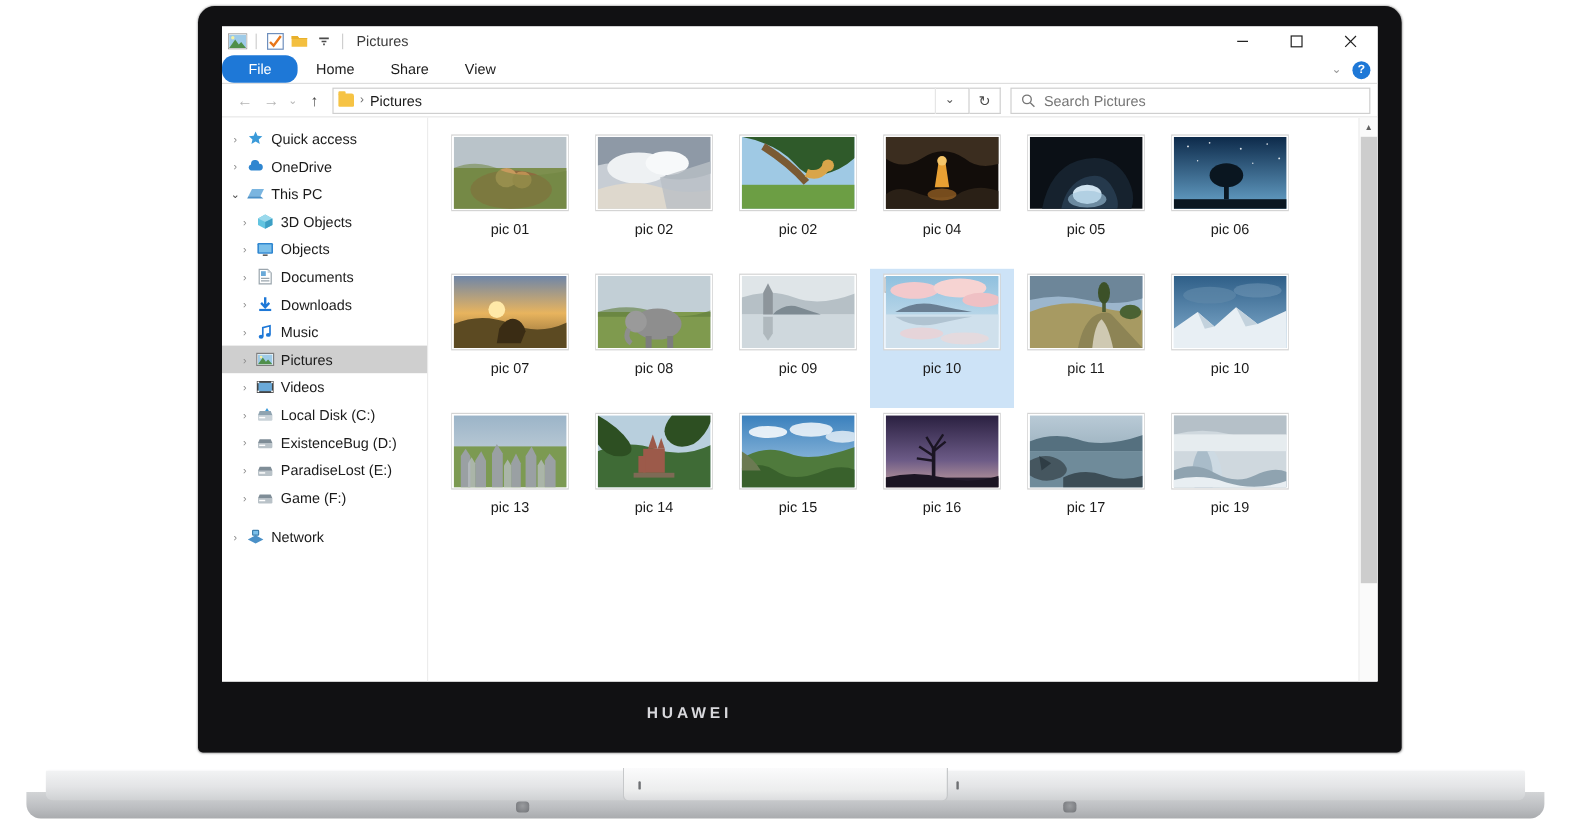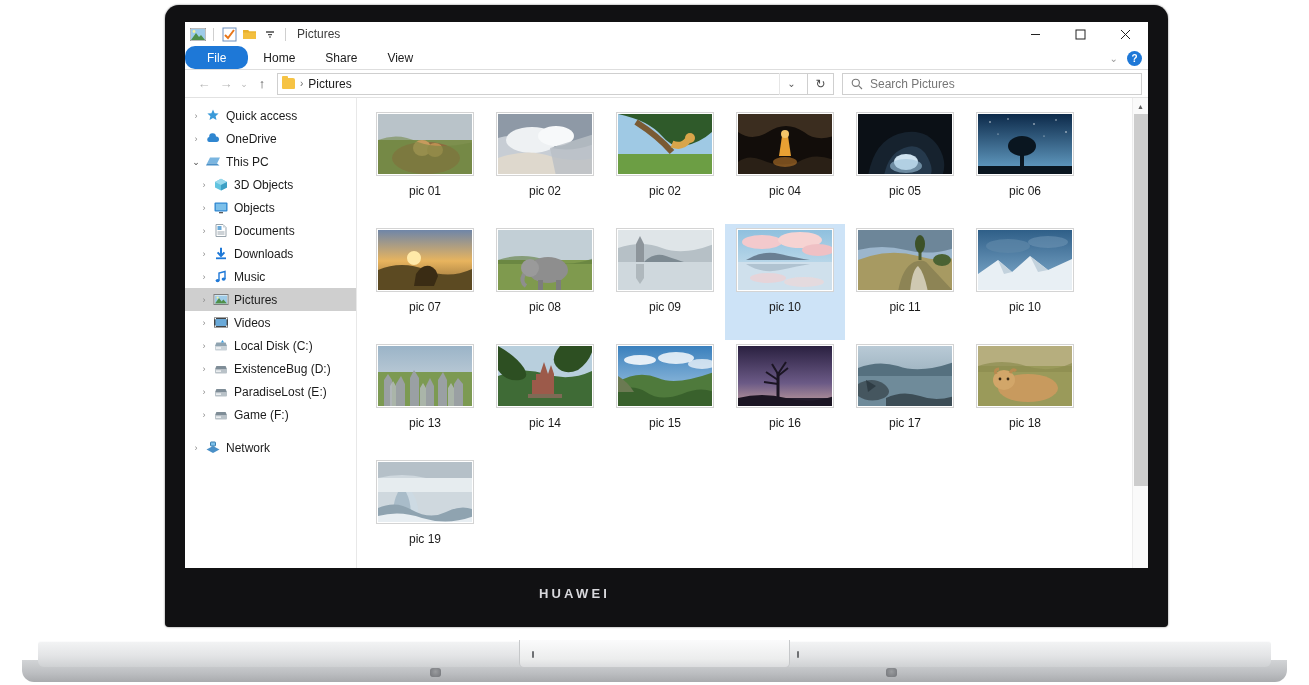--- a/index.html
+++ b/index.html
@@ -623,33 +623,20 @@
                     <path d="M0 22 q20-8 40-2 q22 8 56 -4 V30 H0 Z" fill="#55707f"></path>
                     <rect y="30" width="96" height="32" fill="#6f8b9a"></rect>
                     <path d="M0 38 q14-8 26 0 q10 8 0 14 q-14 6 -26 -2 Z" fill="#45565f"></path>
                     <path d="M28 52 q16-8 34 -2 q16 6 34 0 V62 H28 Z" fill="#3c4d56"></path>
                     <path d="M8 34 l10 6 l-8 6 Z" fill="#2f3d45"></path>
                   </svg></div>
                 <div class="cap">pic 17</div>
               </div>
               <div class="cell">
                 <div class="thumb"><svg width="96" height="62" viewBox="0 0 96 62" preserveAspectRatio="none">
-                    <rect width="96" height="62" fill="#b6ae7e"></rect>
-                    <rect y="20" width="96" height="42" fill="#9a9a5a"></rect>
-                    <path d="M0 20 q24-8 48 0 q24 8 48 -4 V26 H0 Z" fill="#8c8b4e" opacity=".7"></path>
-                    <ellipse cx="50" cy="42" rx="30" ry="14" fill="#c89a5e"></ellipse>
-                    <ellipse cx="26" cy="34" rx="11" ry="10" fill="#d2a669"></ellipse>
-                    <path d="M18 28 q-2-5 3-5 M32 27 q3-5 6 -2" stroke="#b88a4f" stroke-width="3" fill="none"></path>
-                    <circle cx="22" cy="33" r="1.4" fill="#3a2a16"></circle>
-                    <circle cx="30" cy="33" r="1.4" fill="#3a2a16"></circle>
-                  </svg></div>
-                <div class="cap">pic 18</div>
-              </div>
-              <div class="cell">
-                <div class="thumb"><svg width="96" height="62" viewBox="0 0 96 62" preserveAspectRatio="none">
                     <rect width="96" height="62" fill="#cfd8de"></rect>
                     <path d="M0 0 h96 v16 q-26 6-48 0 Q24 10 0 16 Z" fill="#b5c0c8"></path>
                     <rect y="16" width="96" height="14" fill="#e6ecef"></rect>
                     <path d="M30 30 q8 16 2 32 H18 q-6-16 2 -32 Z" fill="#a9bcc9"></path>
                     <path d="M34 30 q10 16 4 32 h-8 q6-16 -2 -32 Z" fill="#cddae3"></path>
                     <path d="M0 46 q18-8 34 2 q18 10 34 2 q16-8 28 -2 V62 H0 Z" fill="#8fa3b0"></path>
                     <path d="M0 54 q22-6 44 2 q26 8 52 -2 V62 H0 Z" fill="#e8eef2"></path>
                   </svg></div>
                 <div class="cap">pic 19</div>
               </div>

